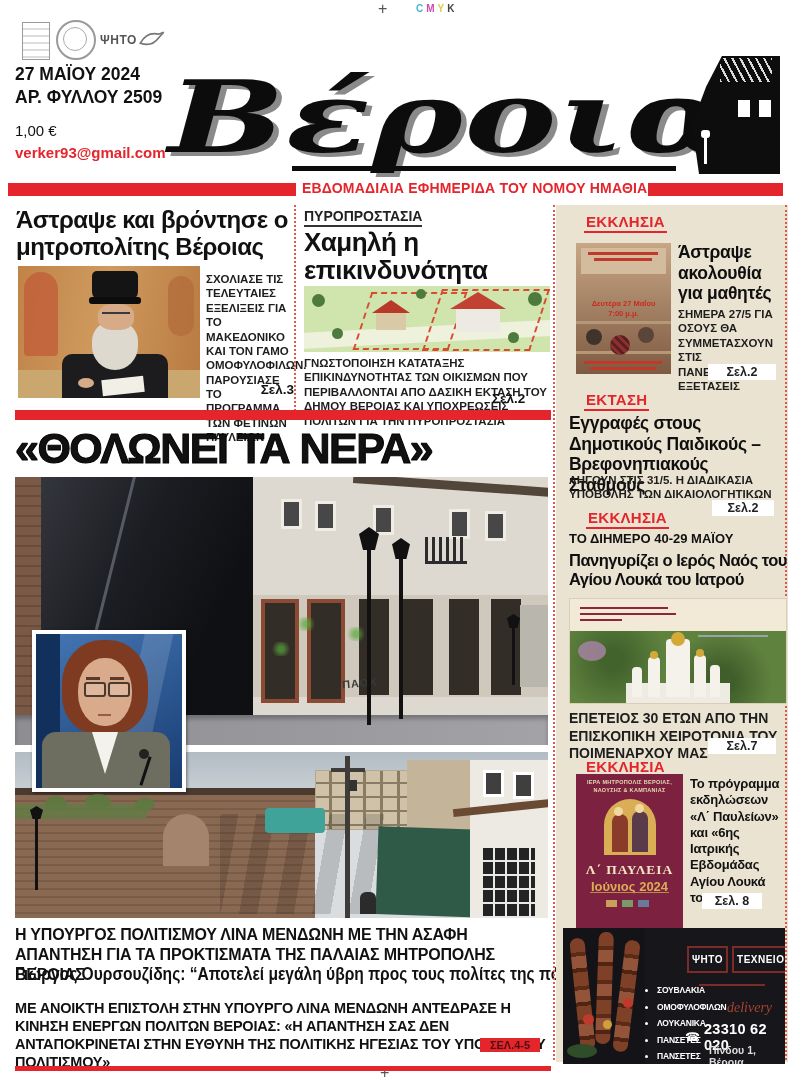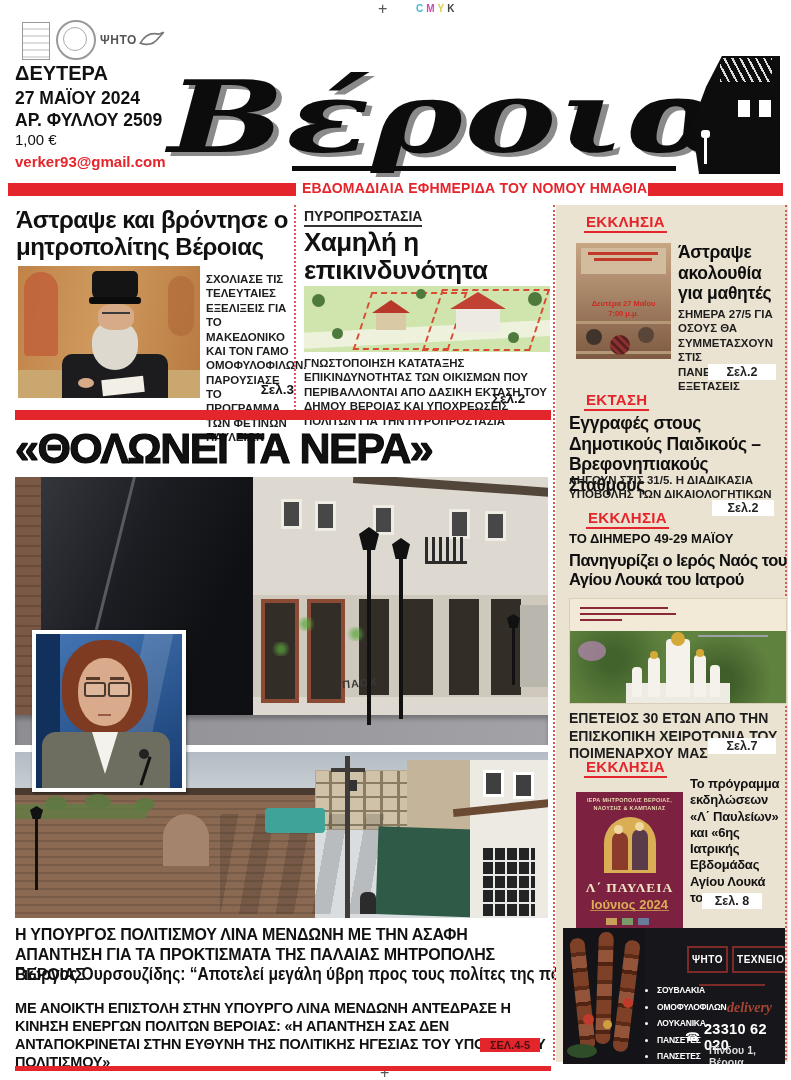--- a/index.html
+++ b/index.html
@@ -17,21 +17,21 @@
   #stamp-rect{left:22px;top:22px;width:26px;height:36px;border:1px solid #9a9a9a;
       background:repeating-linear-gradient(180deg,#fff 0 5px,#ddd 5px 7px)}
   #stamp-circle{left:56px;top:20px;width:36px;height:36px;border:2px solid #9a9a9a;border-radius:50%}
   #stamp-circle::after{content:"";position:absolute;left:5px;top:5px;width:22px;height:22px;
       border:1px solid #aaa;border-radius:50%}
   #elta{left:100px;top:30px;display:flex;align-items:center;gap:2px}
   #elta-label{font-size:12px;font-weight:800;color:#555;letter-spacing:0.5px}
   #dateblock{left:15px;top:62px;width:180px;line-height:1.18}
   #d-day{font-size:20px;font-weight:800}
   #d-date,#d-issue{font-size:17.5px;font-weight:700;margin-top:2px}
-  #d-price{font-size:15px;margin-top:0}
+  #d-price{font-size:15px;margin-top:15px}
   #d-email{font-size:15px;font-weight:700;color:#e5252c;margin-top:4px}
   #logo-text{left:168px;top:58px;width:420px;height:112px;
       font-family:"DejaVu Serif",serif;font-style:italic;font-weight:700;font-size:100px;
       color:#0c0c0c;text-shadow:4px 4px 0 #8a8a8a;transform:scaleX(1.38);transform-origin:0 50%;
       letter-spacing:1px;white-space:nowrap}
   #logo-underline{left:292px;top:166px;width:384px;height:5px;background:#0c0c0c}
   #emblem{left:692px;top:56px;width:88px;height:118px;background:#0d0d0d;
       clip-path:polygon(34% 0,100% 0,100% 100%,8% 100%,0 58%,16% 26%)}
   .em-win{position:absolute;width:14px;height:19px;background:#fff;
       box-shadow:inset 0 -7px 0 -5px #0d0d0d, inset -7px 0 0 -5px #0d0d0d}
@@ -179,21 +179,21 @@
   #sep-main{left:553px;top:205px;height:855px}
   #sep-right{left:785px;top:205px;height:855px}
   .tag{position:absolute;color:#e5252c;font-weight:800;font-size:15px;letter-spacing:.3px;
       border-bottom:2px solid #e5252c;padding:0 2px 1px 2px}
   .badge{position:absolute;background:#fff;font-size:12.5px;font-weight:700;color:#222;
       text-align:center;padding:1px 0}
   .sumtext{position:absolute;font-size:11.5px;font-weight:700;line-height:1.25;color:#1d1d1d}
   .sbtitle{position:absolute;font-weight:700;color:#0f0f0f;line-height:1.18;letter-spacing:-0.3px}
 
   #s1-tag{left:584px;top:213px}
-  #s1-poster{left:576px;top:243px;width:95px;height:116px;overflow:hidden;
+  #s1-poster{left:576px;top:243px;width:95px;height:131px;overflow:hidden;
       background:linear-gradient(#c7a684,#7e5a42)}
   #s1p-photo{left:5px;top:5px;width:85px;height:26px;background:#d3bc9e}
   .redline{position:absolute;background:#c0392b}
   #s1p-r1{left:12px;top:9px;width:70px;height:3px}#s1p-r2{left:18px;top:15px;width:58px;height:3px}
   #s1p-date{left:0;top:56px;width:95px;text-align:center;font-size:7.5px;font-weight:700;color:#cc2a22;line-height:1.3}
   .student{position:absolute;border-radius:50%}
   #s1p-st1{left:10px;top:86px;width:16px;height:16px;background:#3f332c}
   #s1p-st2{left:34px;top:92px;width:20px;height:20px;
       background:repeating-linear-gradient(45deg,#8a3030 0 3px,#5a1f1f 3px 6px)}
   #s1p-st3{left:62px;top:84px;width:16px;height:16px;background:#5a4638}
@@ -223,21 +223,21 @@
   #s3c-t1{left:96px;top:8px;width:24px;height:58px}
   #s3c-t2{left:78px;top:26px;width:12px;height:40px}#s3c-t3{left:124px;top:24px;width:12px;height:42px}
   #s3c-t4{left:62px;top:36px;width:10px;height:30px}#s3c-t5{left:140px;top:34px;width:10px;height:32px}
   #s3c-d1{left:101px;top:1px;width:14px;height:14px}
   #s3c-d2{left:80px;top:20px;width:8px;height:8px}#s3c-d3{left:126px;top:18px;width:8px;height:8px}
   #s3c-base{left:56px;top:52px;width:104px;height:20px;background:#eeece2}
   #s3c-crane{left:128px;top:4px;width:70px;height:2px;background:#9aa2a8}
   #s3-sum{left:569px;top:710px;width:218px;font-size:14px}
   #s3-badge{left:708px;top:738px;width:68px}
   #s4-tag{left:584px;top:758px}
-  #s4-poster{left:576px;top:792px;width:107px;height:172px;background:#7c2140;overflow:hidden}
+  #s4-poster{left:576px;top:774px;width:107px;height:172px;background:#7c2140;overflow:hidden}
   #s4p-header{left:5px;top:5px;width:97px;text-align:center;font-size:5.5px;font-weight:700;
       color:#e8d9b0;line-height:1.4;letter-spacing:.3px}
   #s4p-icon{left:28px;top:25px;width:52px;height:56px;background:#d9ae55;border-radius:26px 26px 0 0}
   #s4p-f1{left:8px;top:15px;width:16px;height:38px;background:#8a3b2a;border-radius:8px 8px 0 0}
   #s4p-f2{left:28px;top:12px;width:16px;height:41px;background:#5a3b4a;border-radius:8px 8px 0 0}
   #s4p-h1{left:10px;top:8px;width:9px;height:9px;background:#f0d9a0;border-radius:50%}
   #s4p-h2{left:31px;top:5px;width:9px;height:9px;background:#f0d9a0;border-radius:50%}
   #s4p-title{left:0;top:88px;width:107px;text-align:center;font-family:"Liberation Serif",serif;
       font-size:13.5px;font-weight:700;color:#f2e3c2;letter-spacing:1px}
   #s4p-sub{left:0;top:105px;width:107px;text-align:center;font-size:13px;font-weight:700;color:#d9ae55}
@@ -258,21 +258,21 @@
   .tomato{position:absolute;background:#c03a2c;border-radius:50%}
   #tm1{left:20px;top:86px;width:11px;height:11px}#tm2{left:60px;top:70px;width:10px;height:10px}
   #lemon{left:40px;top:92px;width:9px;height:9px;background:#cf9f3c;border-radius:50%}
   #greens{left:4px;top:116px;width:30px;height:14px;background:#2e4d28;border-radius:50%}
   #ad-logo{left:124px;top:14px;width:92px;display:flex;align-items:center;gap:2px}
   .ad-box{border:2px solid #7e2a28;color:#fff;font-size:10px;font-weight:800;padding:6px 3px;letter-spacing:.5px}
   #ad-rule{left:136px;top:56px;width:66px;height:2px;background:#7e2a28}
   #ad-items{left:82px;top:54px;width:74px;margin:0;padding:0 0 0 12px;color:#fff;
       font-size:8.5px;font-weight:700;line-height:1.95;letter-spacing:-0.2px;list-style:disc}
   #ad-delivery{left:164px;top:72px;font-family:"Liberation Serif",serif;font-style:italic;
-      font-size:14px;color:#a84432;font-weight:700}
+      font-size:14px;color:#a84432;font-weight:400}
   #ad-phone{left:122px;top:93px;display:flex;align-items:center;gap:4px;color:#fff}
   #ad-phone-icon{font-size:12px}
   #ad-phone-num{font-size:14.5px;font-weight:800;letter-spacing:.3px}
   #ad-addr{left:146px;top:116px;font-size:10.5px;color:#ddd;font-weight:700}
 </style>
 </head>
 <body>
 
 <div class="page">
 
@@ -282,21 +282,20 @@
 
   <div class="abs" id="stamp-rect"></div>
   <div class="abs" id="stamp-circle"></div>
   <div class="abs" id="elta">
     <span id="elta-label">ΨΗΤΟ</span>
     <svg width="26" height="20" viewBox="0 0 40 30">
         <path d="M2 20 Q12 2 30 6 L38 3 L30 12 Q20 26 2 20 Z" fill="none" stroke="#777" stroke-width="2.5"></path>
       </svg>
   </div>
   <div class="abs" id="dateblock">
-    <div id="d-day">ΔΕΥΤΕΡΑ</div>
     <div id="d-date">27 ΜΑΪΟΥ 2024</div>
     <div id="d-issue">ΑΡ. ΦΥΛΛΟΥ 2509</div>
     <div id="d-price">1,00 €</div>
     <div id="d-email">verker93@gmail.com</div>
   </div>
   <div class="abs" id="logo-text">Βέροια</div>
   <div class="abs" id="logo-underline"></div>
   <div class="abs" id="emblem">
     <div class="abs" id="em-roof"></div>
     <div class="abs em-win" id="em-win1"></div>
@@ -453,21 +452,21 @@
   <div class="sbtitle" id="s1-title">Άστραψε ακολουθία για μαθητές</div>
   <div class="sumtext" id="s1-sum">ΣΗΜΕΡΑ 27/5 ΓΙΑ ΟΣΟΥΣ ΘΑ ΣΥΜΜΕΤΑΣΧΟΥΝ ΣΤΙΣ ΠΑΝΕΛΛΗΝΙΕΣ ΕΞΕΤΑΣΕΙΣ</div>
   <div class="badge" id="s1-badge">Σελ.2</div>
 
   <div class="tag" id="s2-tag">ΕΚΤΑΣΗ</div>
   <div class="sbtitle" id="s2-title">Εγγραφές στους Δημοτικούς Παιδικούς – Βρεφονηπιακούς Σταθμούς</div>
   <div class="sumtext" id="s2-sum">ΛΗΓΟΥΝ ΣΤΙΣ 31/5. Η ΔΙΑΔΙΚΑΣΙΑ ΥΠΟΒΟΛΗΣ ΤΩΝ ΔΙΚΑΙΟΛΟΓΗΤΙΚΩΝ</div>
   <div class="badge" id="s2-badge">Σελ.2</div>
 
   <div class="tag" id="s3-tag">ΕΚΚΛΗΣΙΑ</div>
-  <div class="abs" id="s3-kicker">ΤΟ ΔΙΗΜΕΡΟ 49-29 ΜΑΪΟΥ</div>
+  <div class="abs" id="s3-kicker">ΤΟ ΔΙΗΜΕΡΟ 40-29 ΜΑΪΟΥ</div>
   <div class="sbtitle" id="s3-title">Πανηγυρίζει ο Ιερός Ναός του Αγίου Λουκά του Ιατρού</div>
   <div class="abs" id="s3-card">
     <div class="inkline" id="s3c-l1"></div>
     <div class="inkline" id="s3c-l2"></div>
     <div class="inkline" id="s3c-l3"></div>
     <div class="abs" id="s3c-photo">
       <div class="abs" id="s3c-blossom"></div>
       <div class="abs" id="s3c-crane"></div>
       <div class="abs" id="s3c-base"></div>
       <div class="twr" id="s3c-t2"></div>

